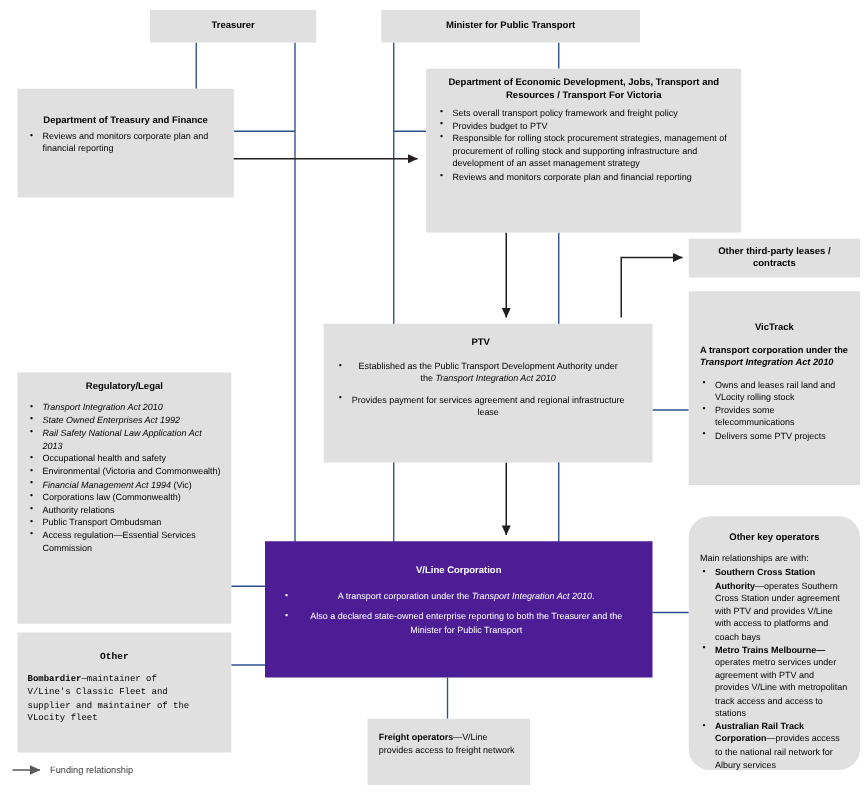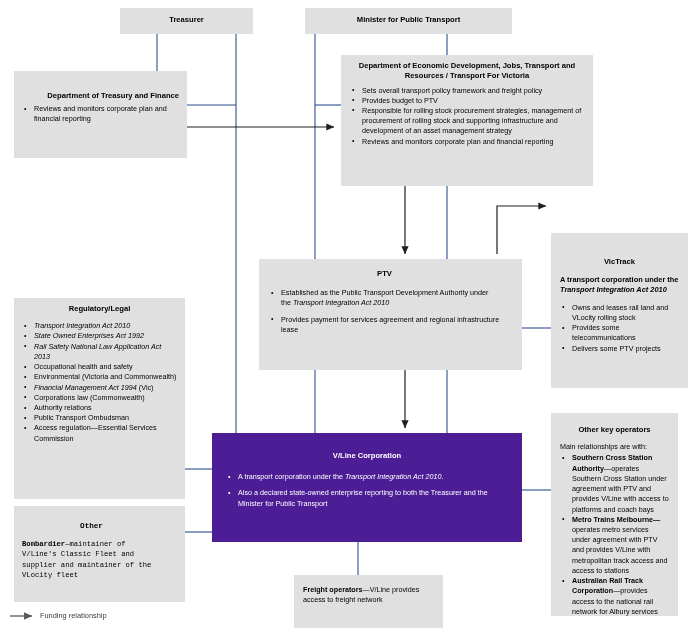--- a/index.html
+++ b/index.html
@@ -32,21 +32,21 @@
     background: #4c1d95;
     color: #ffffff;
   }
   .title {
     font-weight: bold;
     text-align: center;
     font-size: 7.6px;
     line-height: 1.35;
   }
   .title.left {
-    text-align: right;
+    text-align: center;
   }
   .subtitle {
     font-weight: bold;
     font-size: 7.4px;
     line-height: 1.38;
     text-align: left;
   }
   .para {
     font-size: 7.2px;
     line-height: 1.42;
@@ -65,21 +65,21 @@
     margin-bottom: 1px;
   }
   ul.bullets > li::before {
     content: "\2022";
     position: absolute;
     left: 2px;
     top: -0.5px;
     font-size: 7px;
   }
   ul.tight > li { margin-bottom: 0px; }
-  ul.airy > li { margin-bottom: 6px; }
+  ul.airy > li { margin-bottom: 6px; text-align: center; }
   .ital { font-style: italic; }
   .bold { font-weight: bold; }
   .legend {
     position: absolute;
     font-size: 7.4px;
     color: #3b3b3b;
   }
 </style>
 </head>
 <body>
@@ -157,20 +157,23 @@
   <div class="box" style="left:341px; top:55px; width:252px; height:131px; padding:6px 9px 0 9px;">
     <div class="title">Department of Economic Development, Jobs, Transport and Resources / Transport For Victoria</div>
     <ul class="bullets tight" style="margin-top:4px;">
       <li>Sets overall transport policy framework and freight policy</li>
       <li>Provides budget to PTV</li>
       <li>Responsible for rolling stock procurement strategies, management of procurement of rolling stock and supporting infrastructure and development of an asset management strategy</li>
       <li>Reviews and monitors corporate plan and financial reporting</li>
     </ul>
   </div>
 
+  <div class="box" style="left:551px; top:191px; width:137px; height:31px; padding:5px 8px 0 8px;">
+    <div class="title">Other third-party leases / contracts</div>
+  </div>
 
   <div class="box" style="left:259px; top:259px; width:263px; height:111px; padding:10px 22px 0 10px;">
     <div class="title">PTV</div>
     <ul class="bullets airy" style="margin-top:9px;">
       <li><span>Established as the Public Transport Development Authority under the </span><span class="ital">Transport Integration Act 2010</span></li>
       <li><span>Provides payment for services agreement and regional infrastructure lease</span></li>
     </ul>
   </div>
 
   <div class="box" style="left:551px; top:233px; width:137px; height:155px; padding:6px 9px 0 9px;">
@@ -205,29 +208,29 @@
   </div>
 
   <div class="box blue" style="left:212px; top:433px; width:310px; height:109px; padding:18px 14px 0 14px;">
     <div class="title">V/Line Corporation</div>
     <ul class="bullets airy" style="margin-top:11px;">
       <li><span>A transport corporation under the </span><span class="ital">Transport Integration Act 2010</span><span>.</span></li>
       <li><span>Also a declared state-owned enterprise reporting to both the Treasurer and the Minister for Public Transport</span></li>
     </ul>
   </div>
 
-  <div class="box" style="left:551px; top:413px; width:127px; height:203px; padding:6px 9px 0 9px;">
+  <div class="box" style="left:551px; top:413px; width:137px; height:203px; padding:6px 9px 0 9px;border-radius:17px;">
     <div class="title" style="margin-top:6px;">Other key operators</div>
     <div class="para" style="margin-top:7px;">Main relationships are with:</div>
     <ul class="bullets tight" style="margin-top:1px;">
       <li><span class="bold">Southern Cross Station Authority</span><span>—operates Southern Cross Station under agreement with PTV and provides V/Line with access to platforms and coach bays</span></li>
       <li><span class="bold">Metro Trains Melbourne—</span><span>operates metro services under agreement with PTV and provides V/Line with metropolitan track access and access to stations</span></li>
       <li><span class="bold">Australian Rail Track Corporation</span><span>—provides access to the national rail network for Albury services</span></li>
     </ul>
   </div>
 
-  <div class="box" style="left:294px; top:575px; width:149px; height:53px; padding:10px 9px 0 9px;">
+  <div class="box" style="left:294px; top:575px; width:130px; height:53px; padding:10px 9px 0 9px;">
     <div class="para"><span class="bold">Freight operators</span><span>—V/Line provides access to freight network</span></div>
   </div>
 
   <div class="legend" style="left:40px; top:611px;">Funding relationship</div>
 
 </div>
 
 </body></html>

